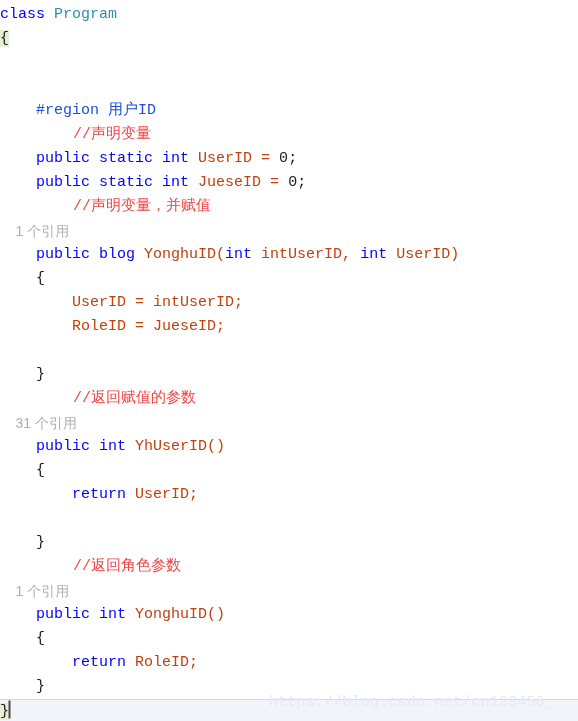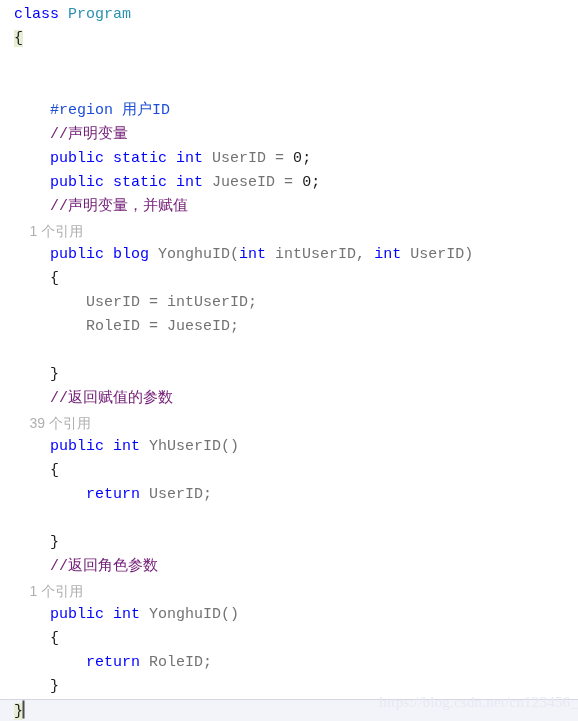--- a/index.html
+++ b/index.html
@@ -26,42 +26,41 @@
     padding-top: 3px;
     box-sizing: border-box;
   }
 
   .code-line {
     position: relative;
     height: 24px;
     line-height: 24px;
     font-size: 15px;
     white-space: pre;
-    padding-left: 14px;
     box-sizing: border-box;
     color: #1a1a1a;
     letter-spacing: 0px;
   }
 
   
   .code-line.current-line {
     background: #f3f3fa;
     border-top: 1px solid #d6d6e2;
     border-bottom: 1px solid #d6d6e2;
     height: 26px;
     line-height: 24px;
   }
 
   
   .tok-keyword   { color: #0000ff; }
   .tok-type      { color: #2b91af; }
-  .tok-comment   { color: #701a75; }
+  .tok-comment   { color: #ef4444; margin-left: 37px; }
   .tok-preproc   { color: #1d4ed8; }
   .tok-codelens  { color: #afafaf; font-size: 14px; text-align: right; }
-  .tok-plain     { color: #737373; }
+  .tok-plain     { color: #c2410c; }
   .tok-number    { color: #1a1a1a; }
   .tok-punct     { color: #1a1a1a; }
 
   
   .brace-match {
     background: #e6eed6;
     outline: 0px solid transparent;
   }
 
   
@@ -77,23 +76,23 @@
 
   
   .codelens-line {
     font-family: "Liberation Sans", "DejaVu Sans", sans-serif;
     font-size: 14px;
   }
 
   
   #watermark {
     position: absolute;
-    right: 0;
+    right: 24px;
     bottom: 10px;
-    font-family: Liberation Serif, serif;
+    font-family: Liberation Mono, monospace;
     font-size: 15px;
     color: #e7e8f2;
     letter-spacing: 0.2px;
     user-select: none;
     pointer-events: none;
     white-space: nowrap;
   }
 </style>
 </head>
 <body>
@@ -111,21 +110,21 @@
       <div class="code-line"><span>    </span><span class="tok-keyword">public</span><span class="tok-plain"> </span><span class="tok-keyword">static</span><span class="tok-plain"> </span><span class="tok-keyword">int</span><span class="tok-plain"> JueseID = </span><span class="tok-number">0</span><span class="tok-punct">;</span></div>
       <div class="code-line"><span>    </span><span class="tok-comment">//声明变量，并赋值</span></div>
       <div class="code-line codelens-line"><span>    </span><span class="tok-codelens">1 个引用</span></div>
       <div class="code-line"><span>    </span><span class="tok-keyword">public</span><span class="tok-plain"> </span><span class="tok-keyword">blog</span><span class="tok-plain"> YonghuID(</span><span class="tok-keyword">int</span><span class="tok-plain"> intUserID, </span><span class="tok-keyword">int</span><span class="tok-plain"> UserID)</span></div>
       <div class="code-line"><span>    </span><span class="tok-punct">{</span></div>
       <div class="code-line"><span>        </span><span class="tok-plain">UserID = intUserID;</span></div>
       <div class="code-line"><span>        </span><span class="tok-plain">RoleID = JueseID;</span></div>
       <div class="code-line"></div>
       <div class="code-line"><span>    </span><span class="tok-punct">}</span></div>
       <div class="code-line"><span>    </span><span class="tok-comment">//返回赋值的参数</span></div>
-      <div class="code-line codelens-line"><span>    </span><span class="tok-codelens">39 个引用</span></div>
+      <div class="code-line codelens-line"><span>    </span><span class="tok-codelens">31 个引用</span></div>
       <div class="code-line"><span>    </span><span class="tok-keyword">public</span><span class="tok-plain"> </span><span class="tok-keyword">int</span><span class="tok-plain"> YhUserID()</span></div>
       <div class="code-line"><span>    </span><span class="tok-punct">{</span></div>
       <div class="code-line"><span>        </span><span class="tok-keyword">return</span><span class="tok-plain"> UserID;</span></div>
       <div class="code-line"></div>
       <div class="code-line"><span>    </span><span class="tok-punct">}</span></div>
       <div class="code-line"><span>    </span><span class="tok-comment">//返回角色参数</span></div>
       <div class="code-line codelens-line"><span>    </span><span class="tok-codelens">1 个引用</span></div>
       <div class="code-line"><span>    </span><span class="tok-keyword">public</span><span class="tok-plain"> </span><span class="tok-keyword">int</span><span class="tok-plain"> YonghuID()</span></div>
       <div class="code-line"><span>    </span><span class="tok-punct">{</span></div>
       <div class="code-line"><span>        </span><span class="tok-keyword">return</span><span class="tok-plain"> RoleID;</span></div>

